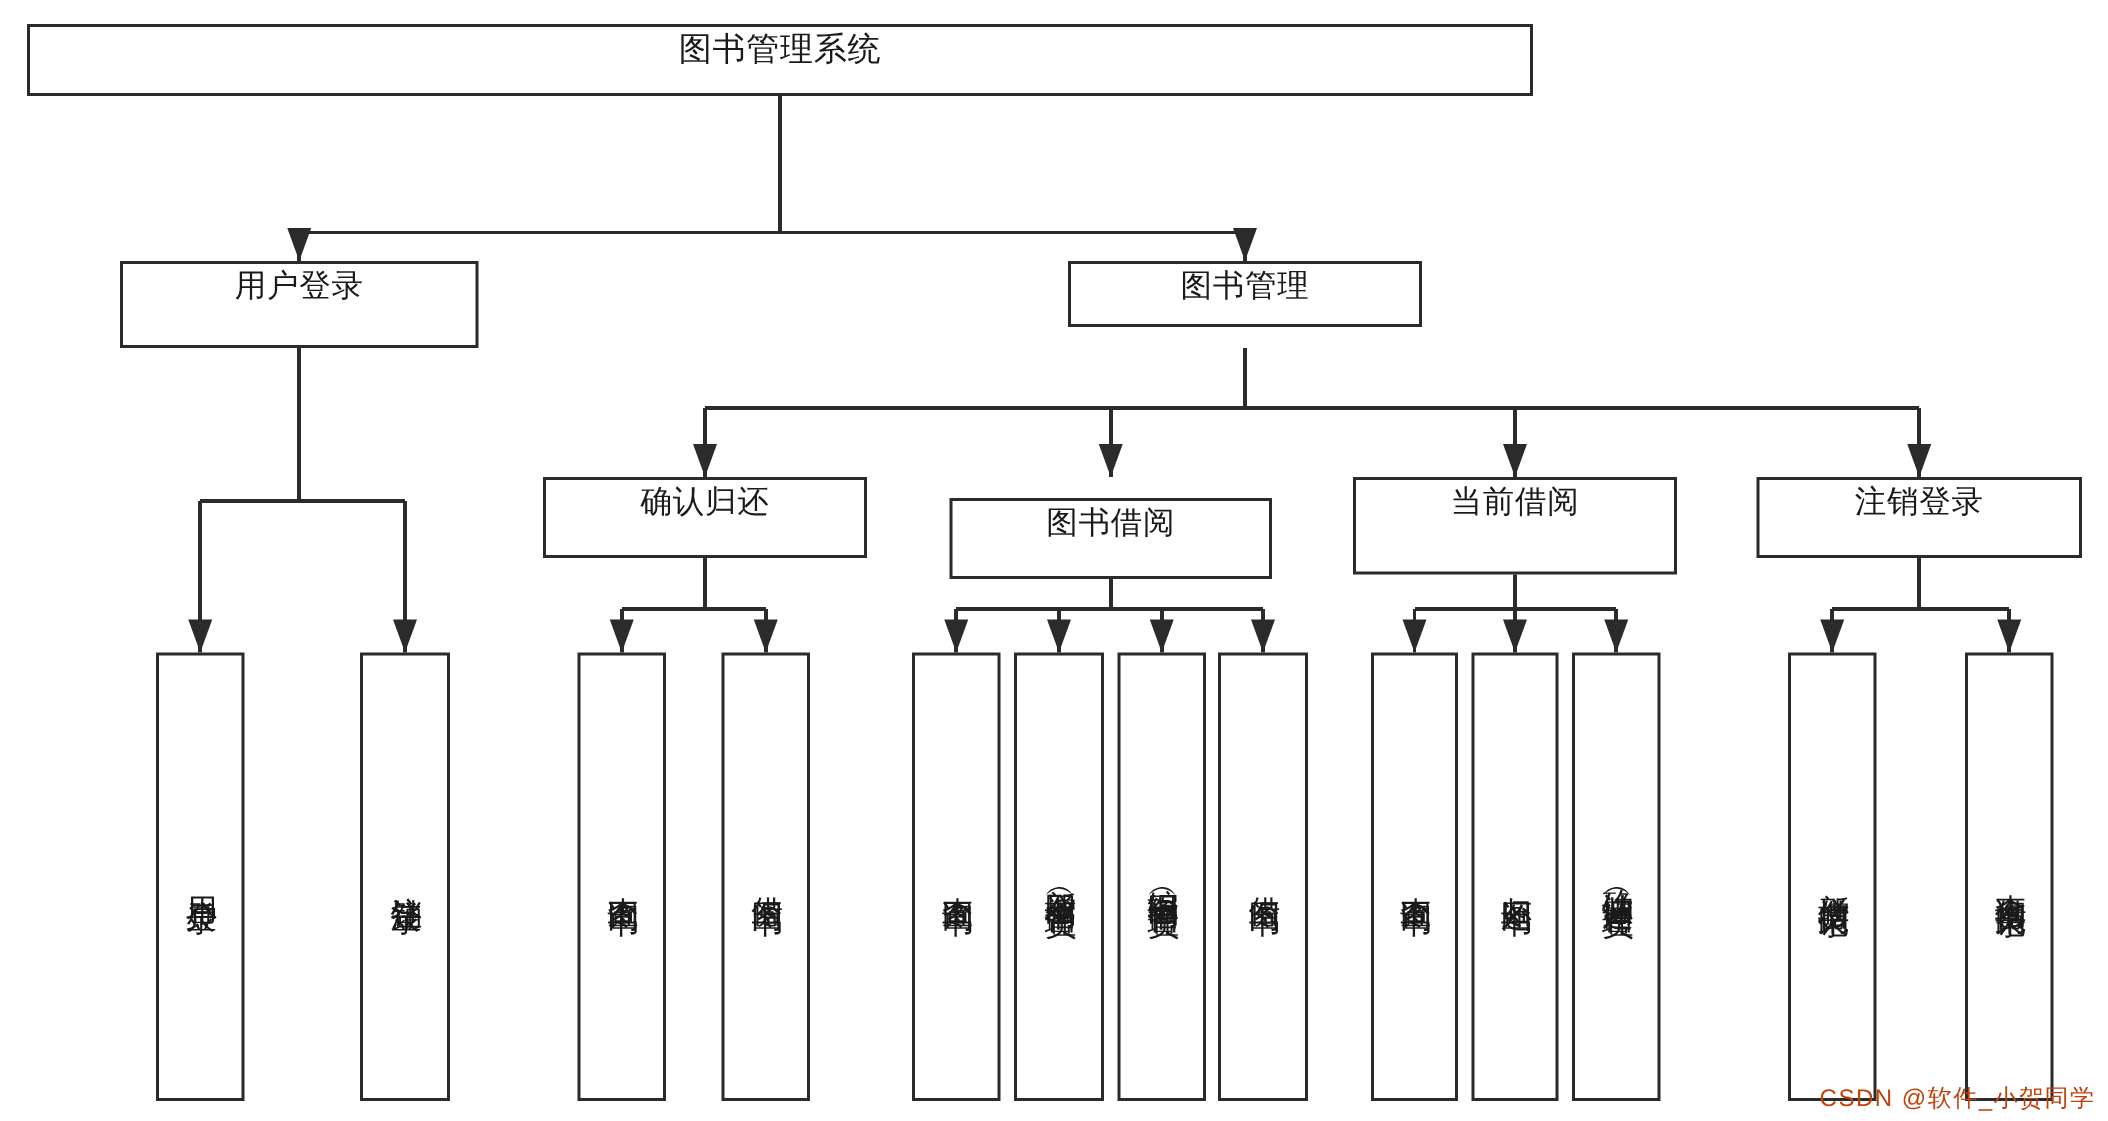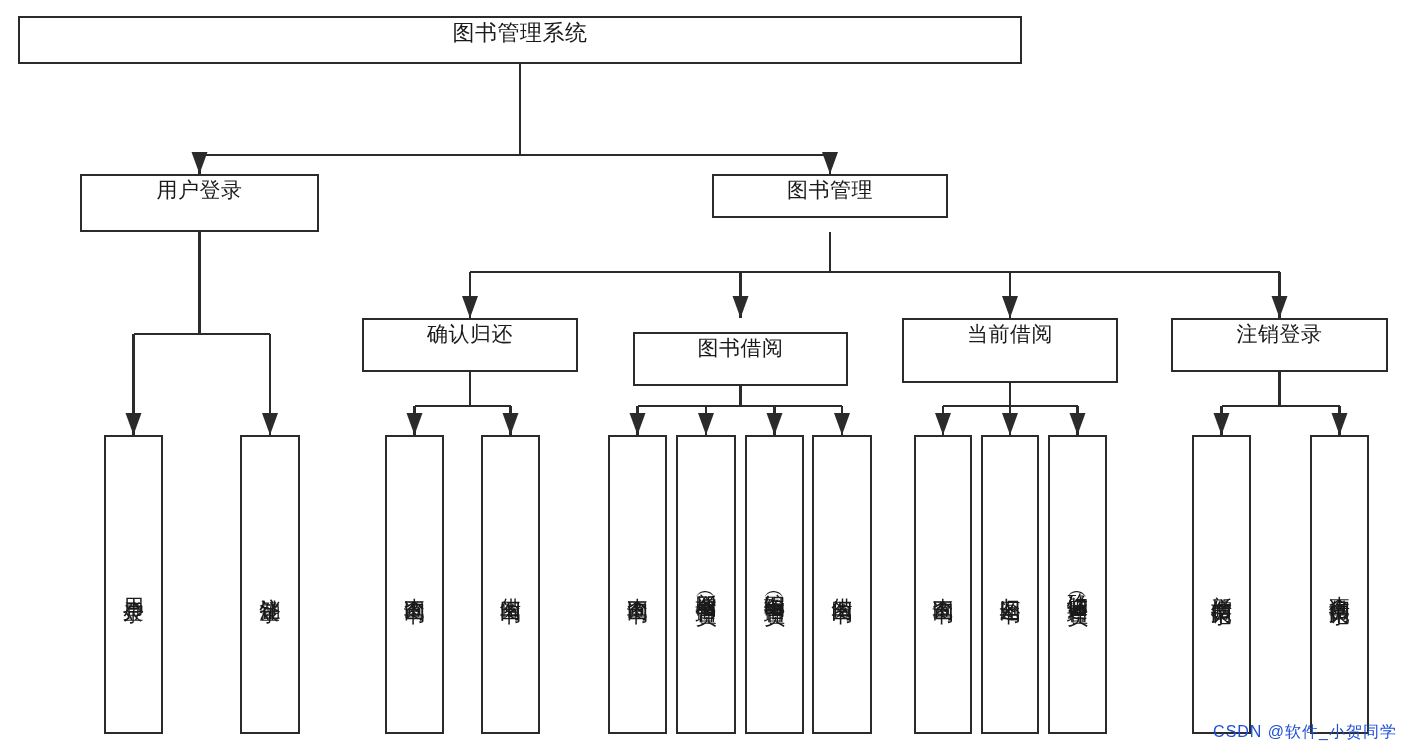--- a/index.html
+++ b/index.html
@@ -57,21 +57,21 @@
     line-height: 1.05;
     letter-spacing: 2px;
     white-space: nowrap;
     color: #1a1a1a;
   }
   .watermark {
     position: absolute;
     right: 8px;
     bottom: 4px;
     font-size: 16px;
-    color: #1d4ed8;
+    color: #c2410c;
     letter-spacing: 1px;
     white-space: nowrap;
     z-index: 3;
   }
 </style>
 </head>
 <body>
 
 <div id="canvas">
   <svg id="edges" viewBox="0 0 1405 747" xmlns="http://www.w3.org/2000/svg">

